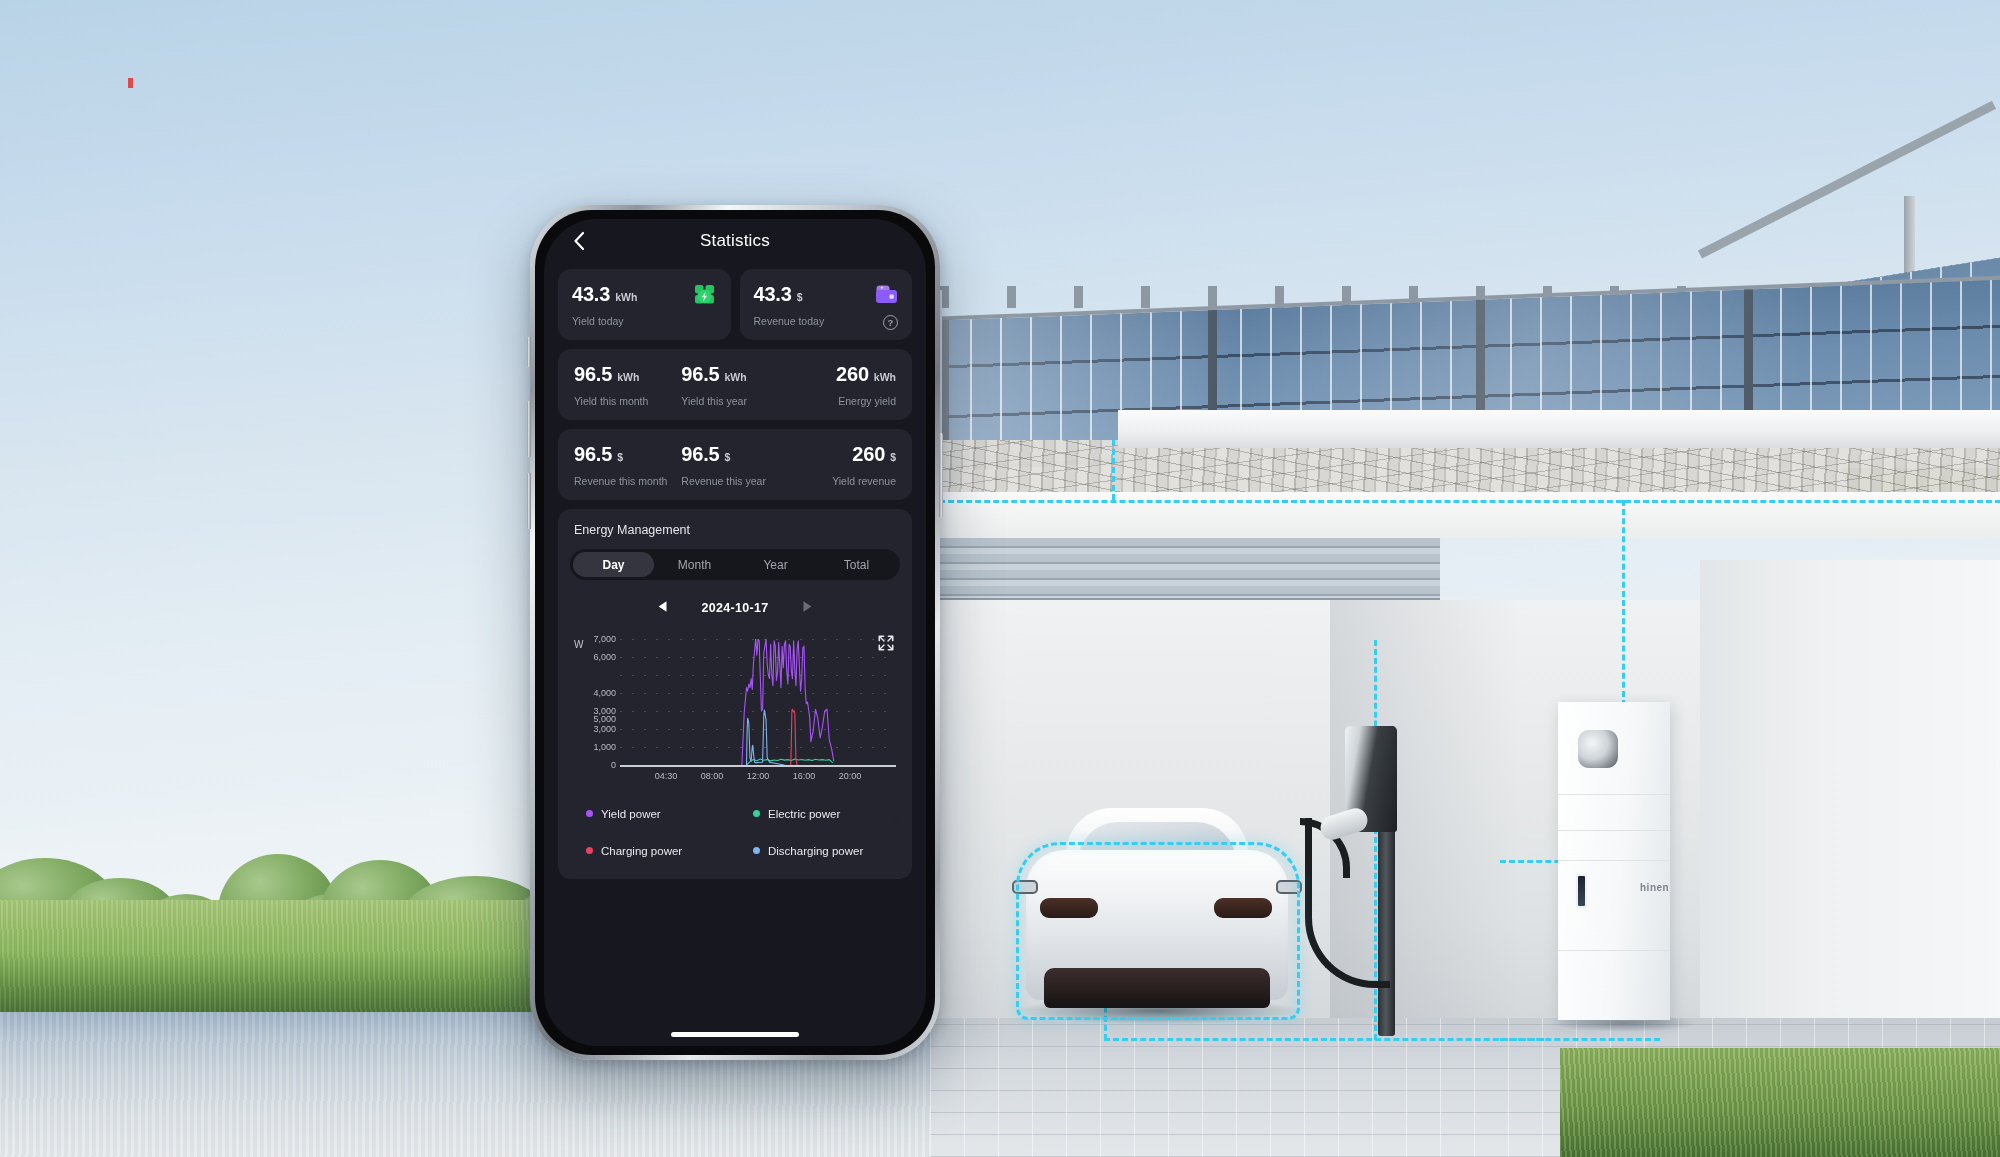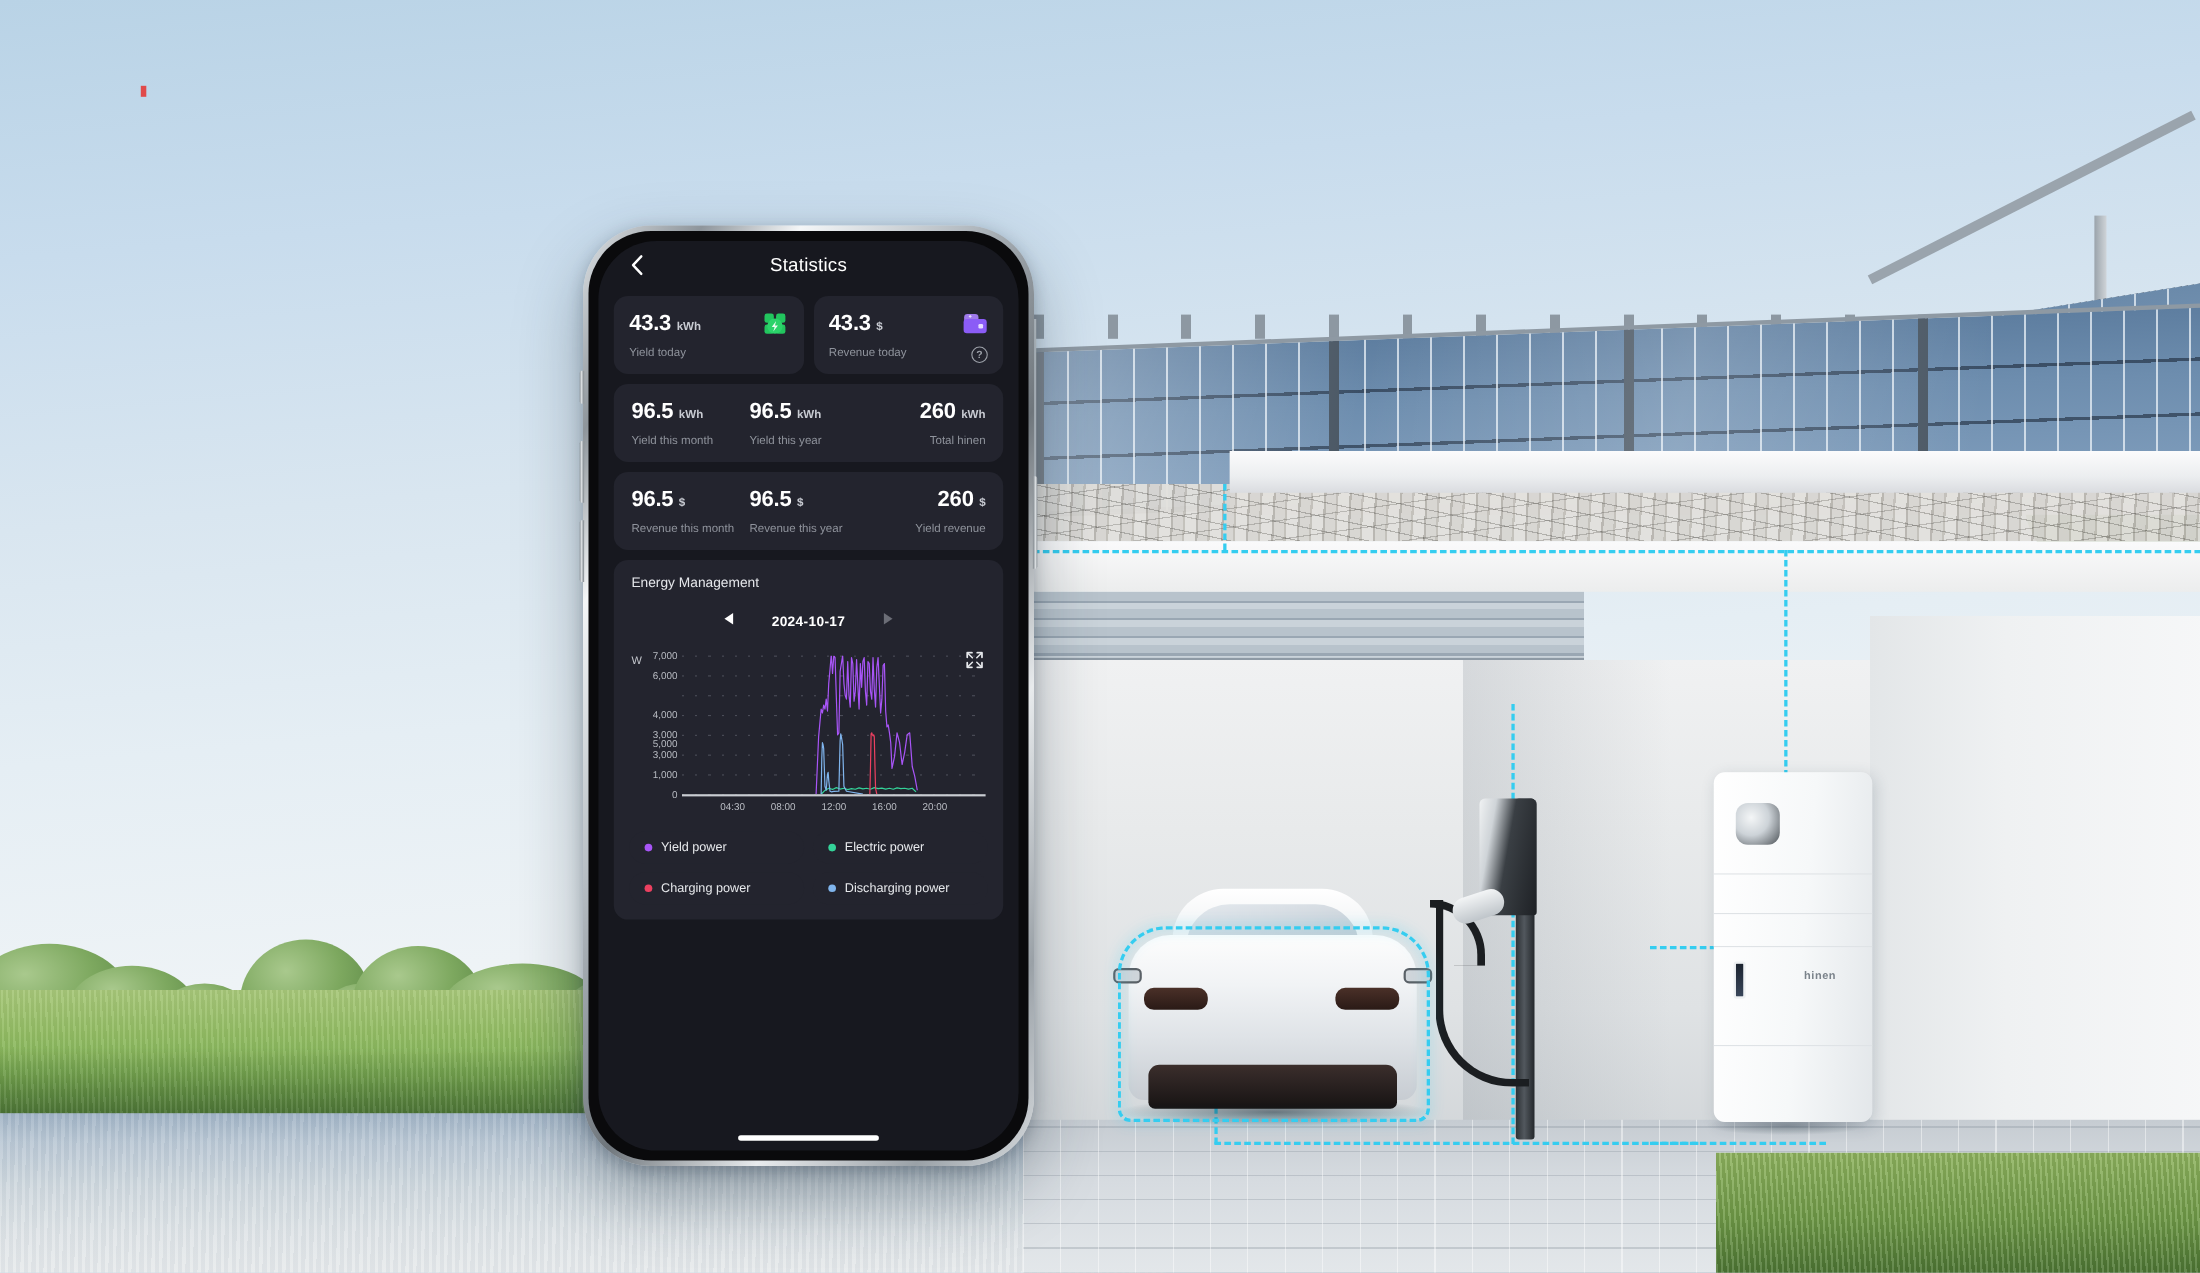--- a/index.html
+++ b/index.html
@@ -242,23 +242,23 @@
     background:radial-gradient(ellipse at center, rgba(20,30,40,.55) 0%, rgba(20,30,40,0) 72%);
   }
   .car-outline{
     position:absolute; left:-2px; top:52px; width:284px; height:178px;
     border:3px dashed #35cdf0; border-radius:44px 44px 12px 12px;
     filter:drop-shadow(0 0 6px rgba(53,205,240,.8));
   }
 
   
   .battery{
-    position:absolute; left:1558px; top:702px; width:144px; height:318px;
+    position:absolute; left:1558px; top:702px; width:112px; height:318px;
     background:linear-gradient(95deg,#ffffff 0%, #f6f8f9 55%, #e3e7ea 100%);
-    border-radius:10px;
+    border-radius:0;
     box-shadow:2px 4px 14px rgba(40,60,80,.18);
   }
   .battery .seam{ position:absolute; left:0; right:0; height:1px; background:#dfe3e6; }
   .batt-screen{
     position:absolute; left:20px; top:28px; width:40px; height:38px;
     background:radial-gradient(circle at 35% 35%, #f4f6f7 0%, #cdd3d8 45%, #4c5257 100%);
     border-radius:11px;
   }
   .batt-led{
     position:absolute; left:18px; top:172px; width:11px; height:34px;
@@ -604,21 +604,21 @@
               <span class="stat-val">96.5</span>
               <span class="stat-unit">kWh</span>
             </div>
             <div class="stat-lbl">Yield this year</div>
           </div>
           <div class="cell">
             <div class="stat-top">
               <span class="stat-val">260</span>
               <span class="stat-unit">kWh</span>
             </div>
-            <div class="stat-lbl">Total hinen</div>
+            <div class="stat-lbl">Energy yield</div>
           </div>
         </div>
 
         <div class="row-three">
           <div class="cell">
             <div class="stat-top">
               <span class="stat-val">96.5</span>
               <span class="stat-unit">$</span>
             </div>
             <div class="stat-lbl">Revenue this month</div>
@@ -635,20 +635,26 @@
               <span class="stat-val">260</span>
               <span class="stat-unit">$</span>
             </div>
             <div class="stat-lbl">Yield revenue</div>
           </div>
         </div>
 
         <div class="em-card">
           <div class="em-title">Energy Management</div>
 
+          <div class="seg">
+            <div class="active">Day</div>
+            <div>Month</div>
+            <div>Year</div>
+            <div>Total</div>
+          </div>
 
           <div class="datenav">
             <div class="arrow">
               <svg width="11" height="13" viewBox="0 0 11 13">
                 <path d="M9.5 1.2 1.6 6.5l7.9 5.3z" fill="#ffffff"></path>
               </svg>
             </div>
             <div class="date-txt">2024-10-17</div>
             <div class="arrow">
               <svg width="11" height="13" viewBox="0 0 11 13">

